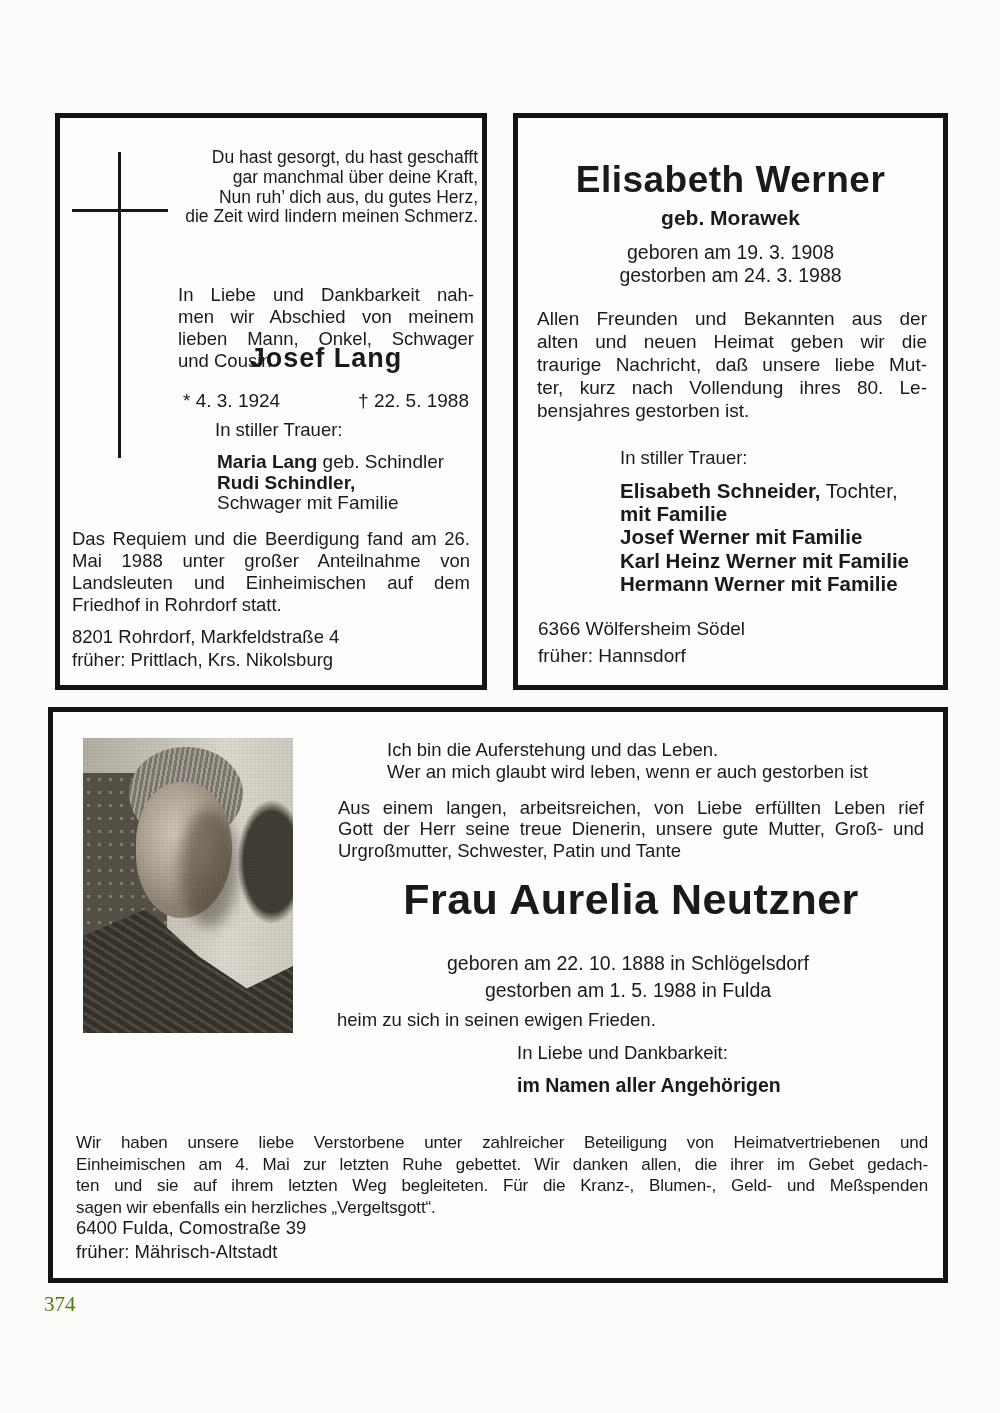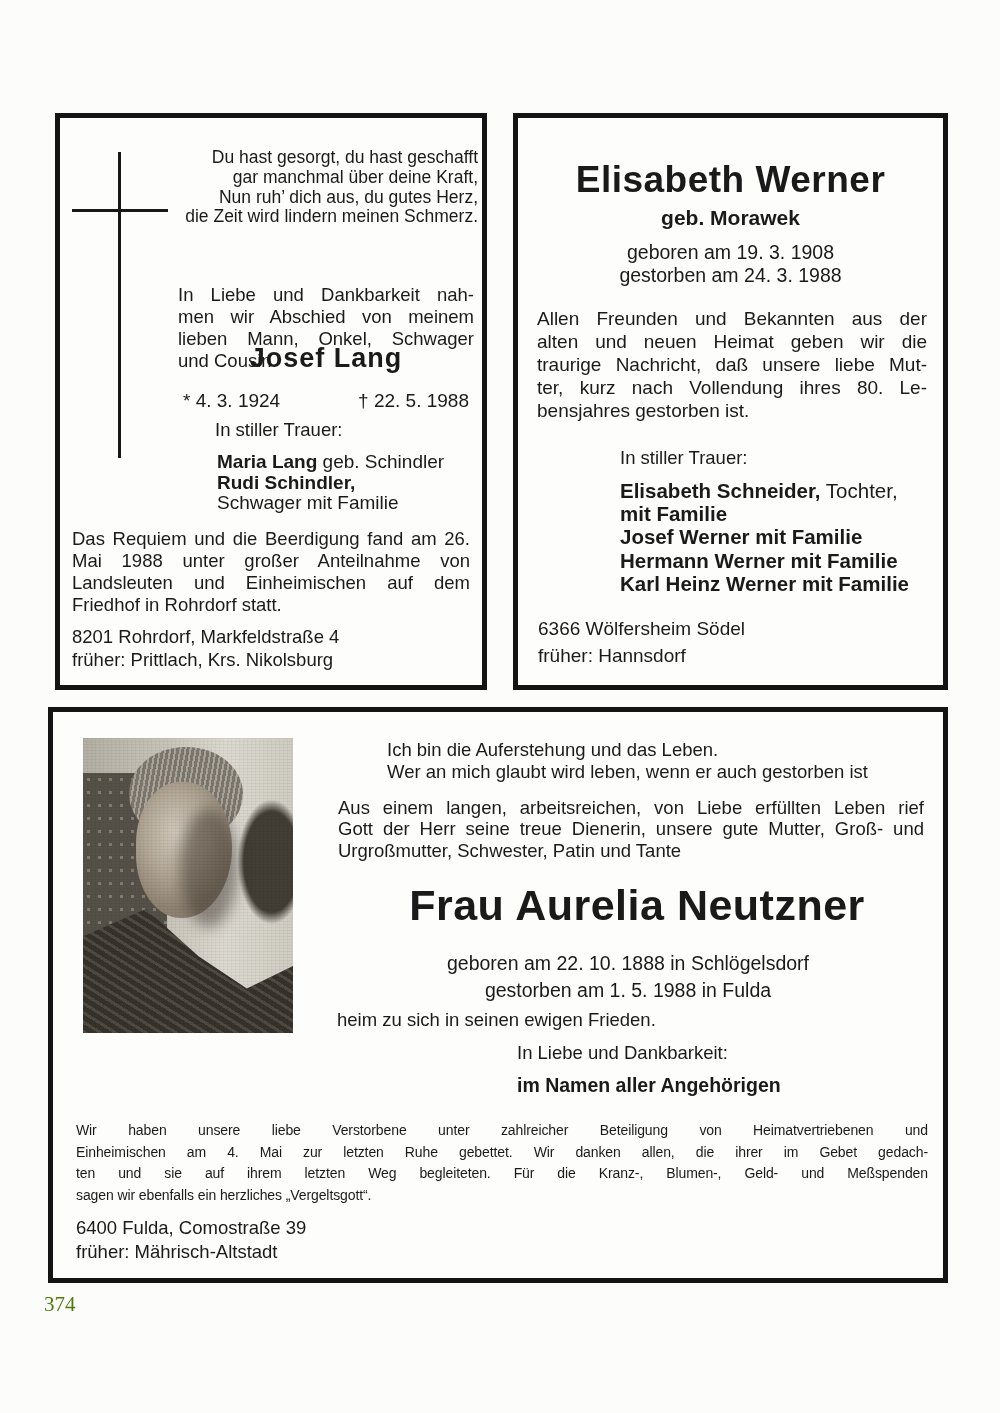--- a/index.html
+++ b/index.html
@@ -67,29 +67,29 @@
   .ph-shadow{left:46%;top:24%;width:28%;height:40%;border-radius:50%;
     background:rgba(56,48,40,.48);filter:blur(7px);}
   .ph-clothes{left:0;bottom:0;width:100%;height:42%;
     clip-path:polygon(0 22%,30% 0,55% 38%,78% 64%,100% 46%,100% 100%,0 100%);
     background:repeating-linear-gradient(32deg,rgba(226,221,210,.14) 0 3px,rgba(0,0,0,0) 3px 8px),#36322b;}
   .ph-grain{inset:0;background:
     repeating-linear-gradient(0deg,rgba(0,0,0,.045) 0 1px,transparent 1px 3px),
     repeating-linear-gradient(90deg,rgba(0,0,0,.035) 0 1px,transparent 1px 4px);}
   .neu-quote{left:334px;top:27px;font-size:18.5px;line-height:22px;}
   .neu-intro{left:285px;top:85px;width:586px;font-size:18.5px;line-height:21.3px;}
-  .neu-name{left:220px;top:160px;width:710px;margin:9px;text-align:center;
+  .neu-name{left:220px;top:160px;width:710px;margin:3px;text-align:center;
     font-size:43px;font-weight:700;letter-spacing:.5px;}
   .neu-nee{left:220px;top:212px;width:710px;text-align:center;font-size:21px;font-weight:700;}
   .neu-born{left:220px;top:240px;width:710px;text-align:center;font-size:19.5px;}
   .neu-died{left:220px;top:267px;width:710px;text-align:center;font-size:19.5px;}
   .neu-outro{left:284px;top:297px;font-size:18.5px;}
   .neu-thanks{left:464px;top:330px;font-size:18.5px;}
   .neu-mourners{left:464px;top:362px;font-size:19.5px;line-height:22.5px;width:430px;}
-  .neu-funeral{left:23px;top:408px;width:852px;font-size:14px;line-height:21.6px;letter-spacing:-.1px;}
+  .neu-funeral{left:23px;top:420px;width:852px;font-size:17px;line-height:21.6px;letter-spacing:-.1px;}
   .neu-address{left:23px;top:505px;font-size:18.5px;}
   .neu-former{left:23px;top:529px;font-size:18.5px;}
 
   .page-number{position:absolute;left:44px;top:1292px;
     font-family:"Liberation Serif",serif;font-size:21px;color:#4d7c0f;}
 </style>
 </head>
 <body>
 
 <div class="page">
@@ -141,22 +141,22 @@
         <div class="jl">alten und neuen Heimat geben wir die</div>
         <div class="jl">traurige Nachricht, daß unsere liebe Mut-</div>
         <div class="jl">ter, kurz nach Vollendung ihres 80. Le-</div>
         <div>bensjahres gestorben ist.</div>
       </div>
     <div class="wer-trauer" data-bind="werner.mourning_label">In stiller Trauer:</div>
     <div class="wer-mourners">
       <div class="m-line"><b data-bind="werner.mourners.0.bold">Elisabeth Schneider,</b><span data-bind="werner.mourners.0.regular"> Tochter,</span></div>
       <div class="m-line"><b data-bind="werner.mourners.1.bold">mit Familie</b><span data-bind="werner.mourners.1.regular"></span></div>
       <div class="m-line"><b data-bind="werner.mourners.2.bold">Josef Werner mit Familie</b><span data-bind="werner.mourners.2.regular"></span></div>
+      <div class="m-line"><b data-bind="werner.mourners.4.bold">Karl Heinz Werner mit Familie</b><span data-bind="werner.mourners.4.regular"></span></div>
       <div class="m-line"><b data-bind="werner.mourners.3.bold">Hermann Werner mit Familie</b><span data-bind="werner.mourners.3.regular"></span></div>
-      <div class="m-line"><b data-bind="werner.mourners.4.bold">Karl Heinz Werner mit Familie</b><span data-bind="werner.mourners.4.regular"></span></div>
     </div>
     <div class="wer-address" data-bind="werner.address">6366 Wölfersheim Södel</div>
     <div class="wer-former" data-bind="werner.former">früher: Hannsdorf</div>
   </section>
 
   <section class="box" id="box-neutzner">
     <div class="photo">
       <div class="ph-bg"></div>
       <div class="ph-chair"></div>
       <div class="ph-dark-tr"></div>

